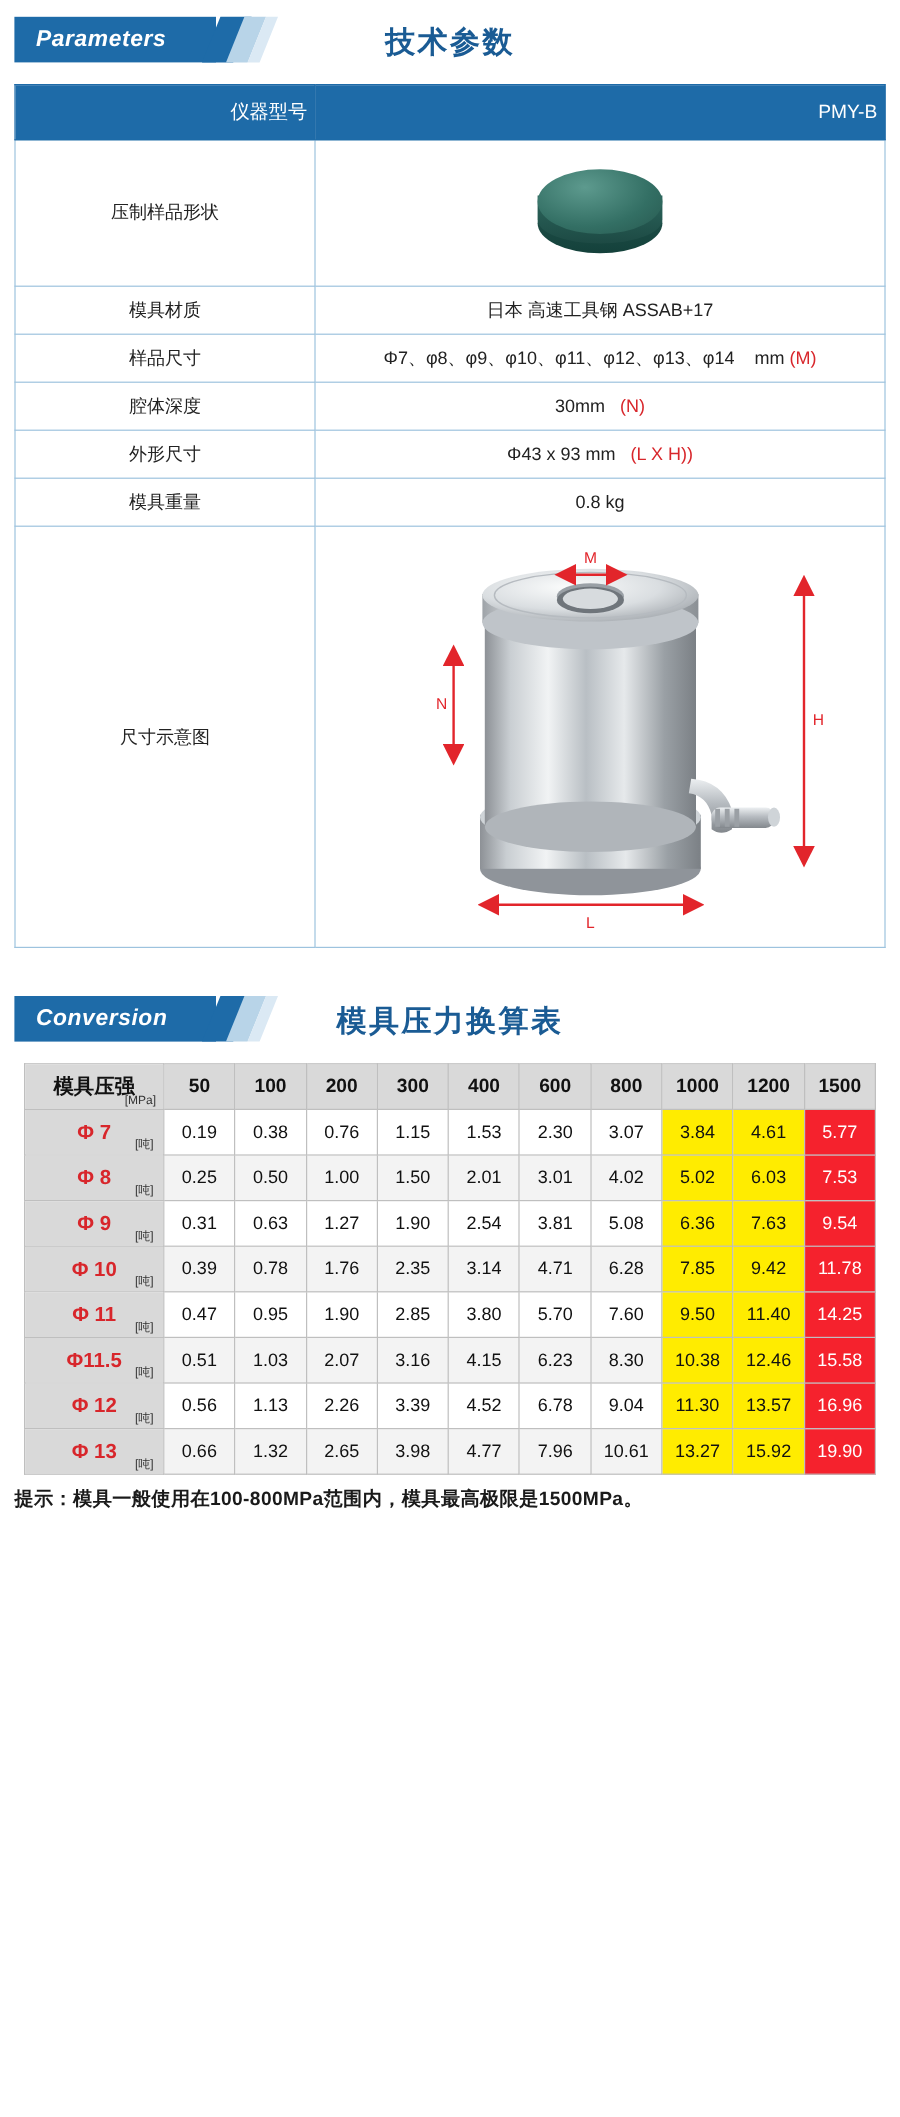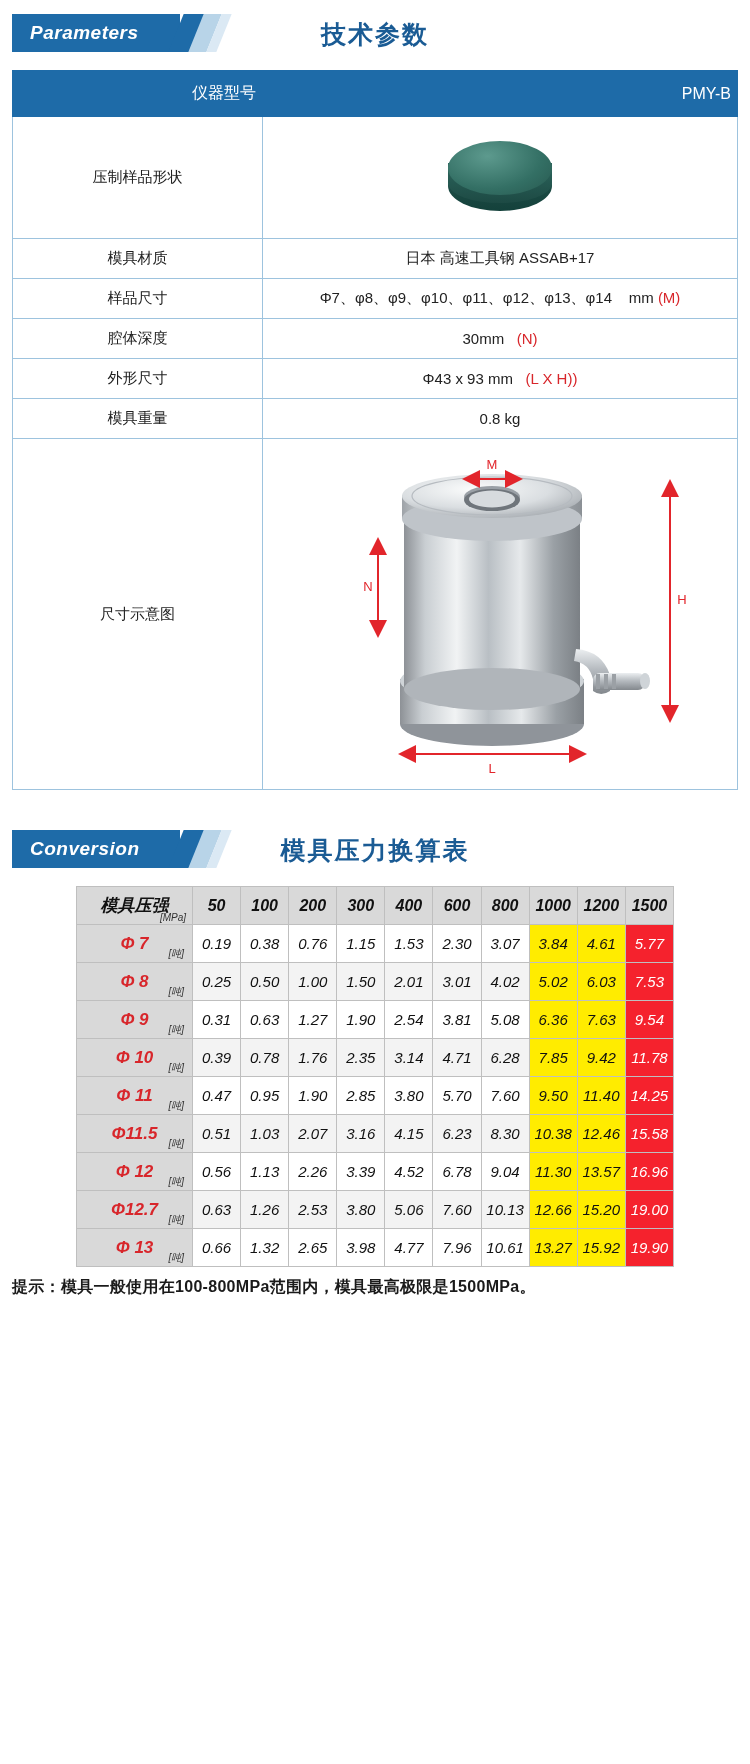--- a/index.html
+++ b/index.html
@@ -121,26 +121,25 @@
   }
   .puck .topface {
     position: absolute; left: 0; top: 0;
     width: 104px; height: 54px;
     border-radius: 50%;
     background: radial-gradient(ellipse at 38% 28%, #5d9a8e 0%, #336f64 60%, #27584f 100%);
   }
 
   
   .conv-table {
-    width: 598px;
+    width: 710px;
     margin: 8px auto 0 auto;
     border-collapse: collapse;
     border: 1px solid #bbbbbb;
     table-layout: fixed;
-    font-style: italic;
   }
   .conv-table td, .conv-table th {
     border: 1px solid #bfbfbf;
     text-align: center;
     vertical-align: middle;
     font-size: 15px;
     color: #111;
     height: 38px;
     padding: 0;
   }
@@ -485,36 +484,20 @@
         <td class="plain">3.39</td>
         <td class="plain">4.52</td>
         <td class="plain">6.78</td>
         <td class="plain">9.04</td>
         <td class="y">11.30</td>
         <td class="y">13.57</td>
         <td class="r">16.96</td>
       </tr>
       <tr>
         <td class="dia">
-          <span>Φ12.7</span>
-          <span class="sub">[吨]</span>
-        </td>
-        <td class="plain">0.63</td>
-        <td class="plain">1.26</td>
-        <td class="plain">2.53</td>
-        <td class="plain">3.80</td>
-        <td class="plain">5.06</td>
-        <td class="plain">7.60</td>
-        <td class="plain">10.13</td>
-        <td class="y">12.66</td>
-        <td class="y">15.20</td>
-        <td class="r">19.00</td>
-      </tr>
-      <tr>
-        <td class="dia">
           <span>Φ 13</span>
           <span class="sub">[吨]</span>
         </td>
         <td class="plain">0.66</td>
         <td class="plain">1.32</td>
         <td class="plain">2.65</td>
         <td class="plain">3.98</td>
         <td class="plain">4.77</td>
         <td class="plain">7.96</td>
         <td class="plain">10.61</td>

